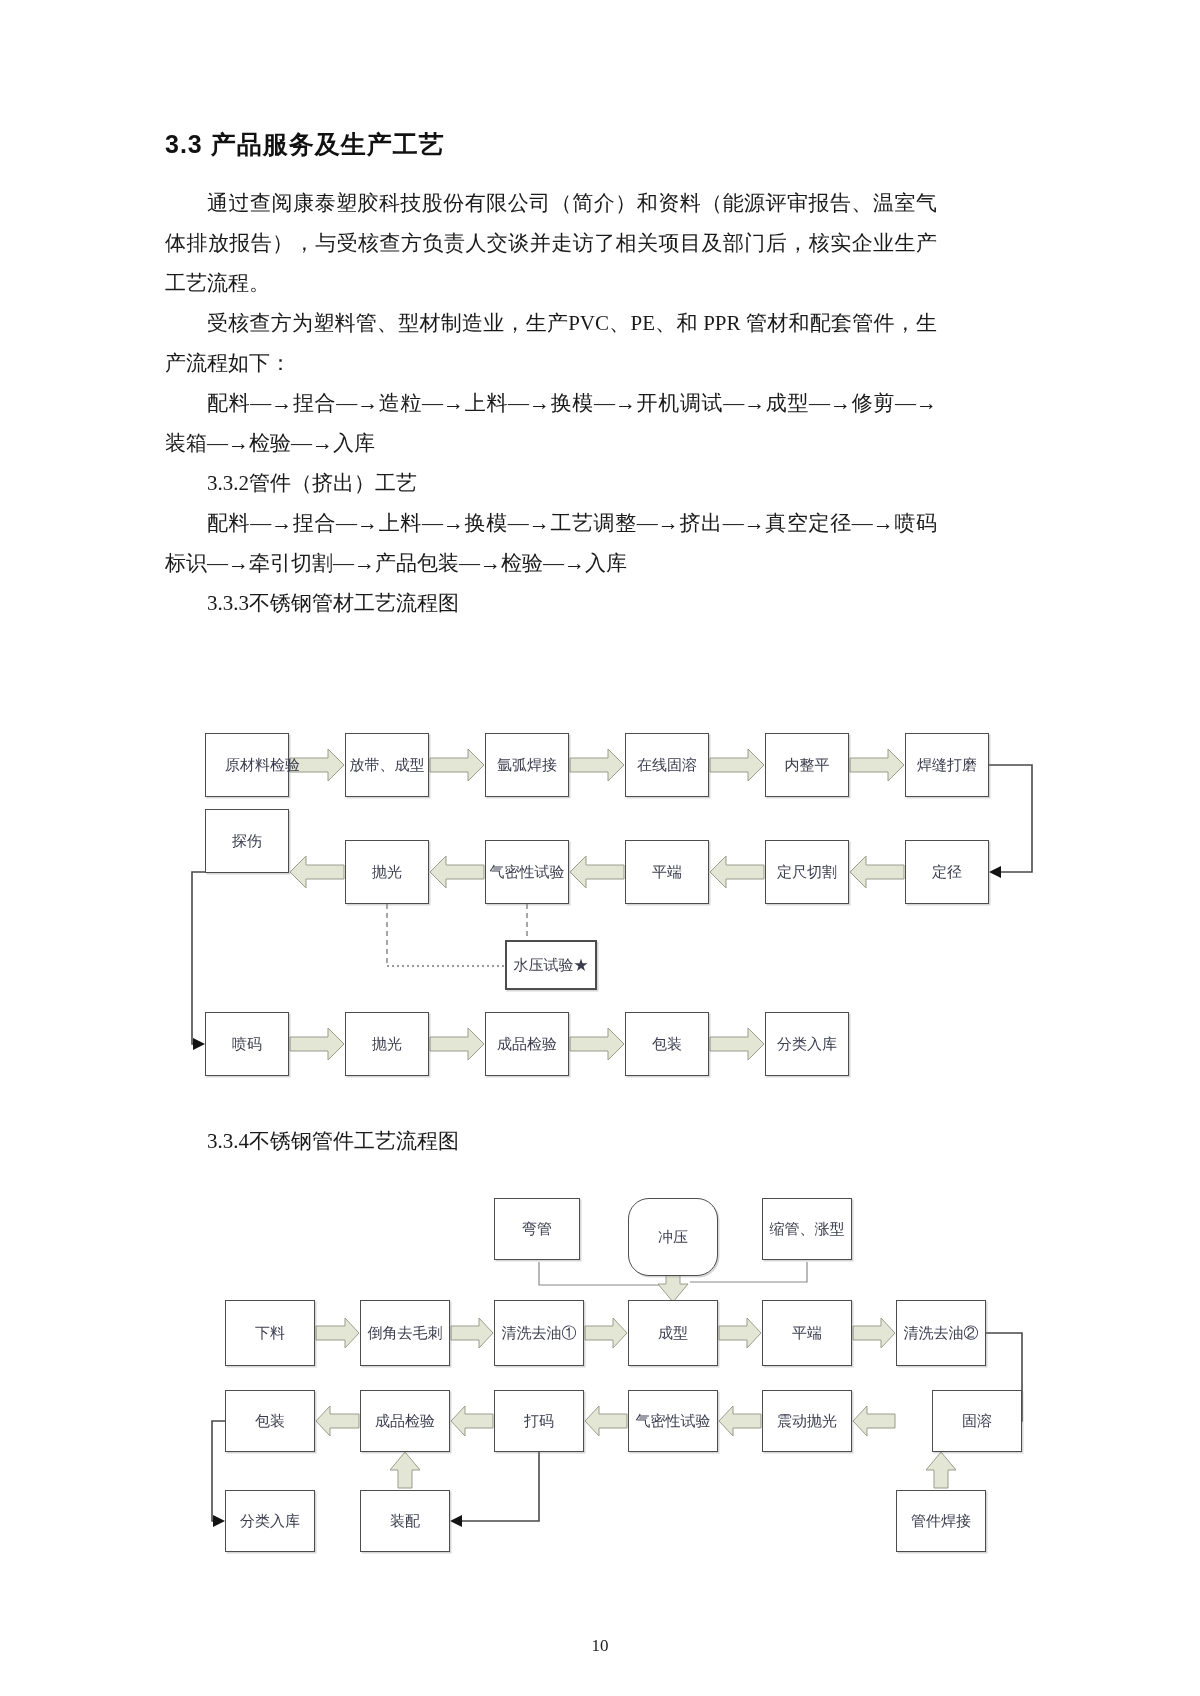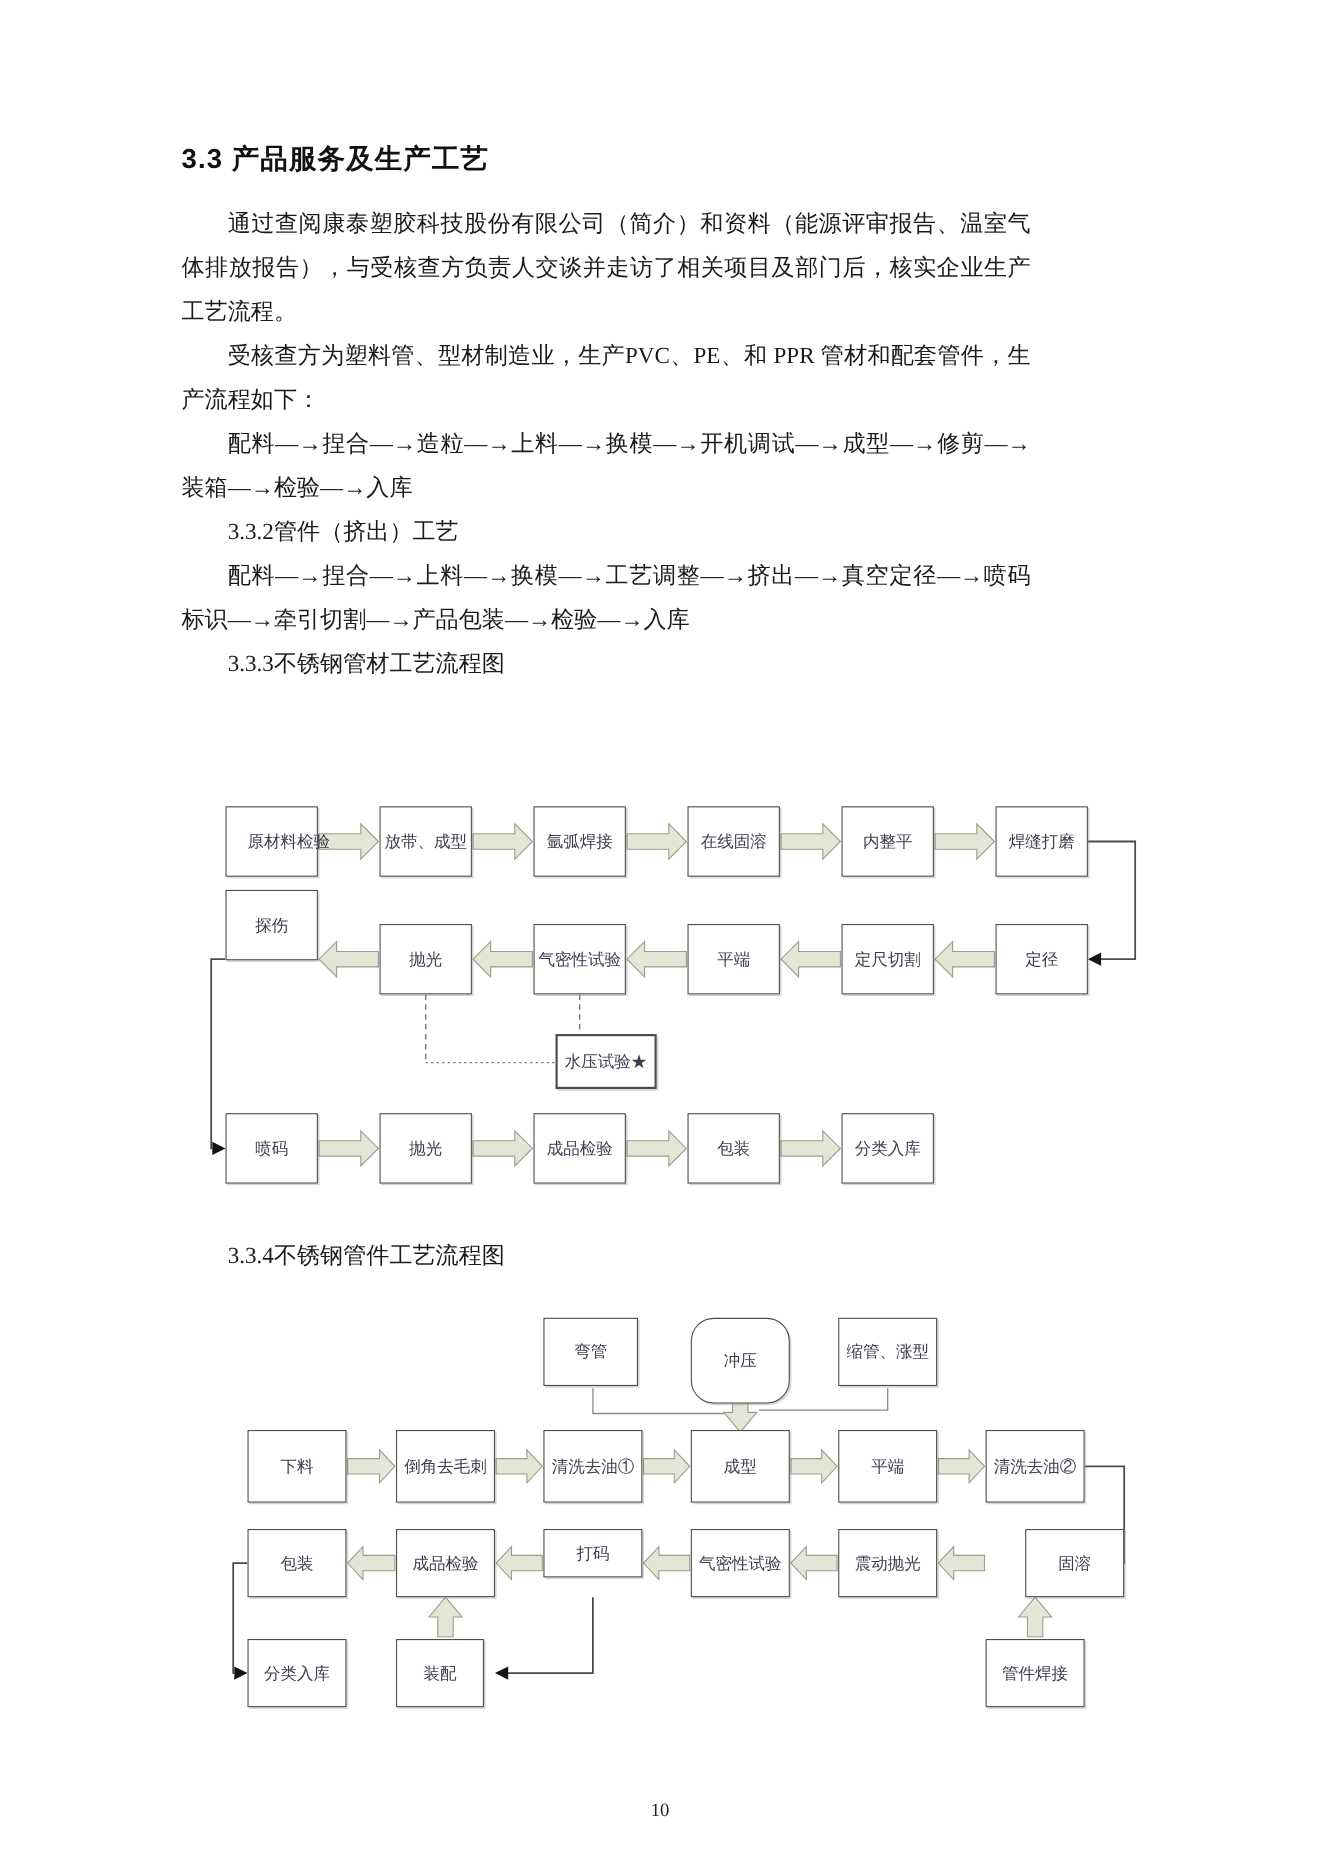--- a/index.html
+++ b/index.html
@@ -171,24 +171,24 @@
 
   <div class="fbox" style="left:225px;top:1300px;width:90px;height:66px;">下料</div>
   <div class="fbox" style="left:360px;top:1300px;width:90px;height:66px;">倒角去毛刺</div>
   <div class="fbox" style="left:494px;top:1300px;width:90px;height:66px;">清洗去油①</div>
   <div class="fbox" style="left:628px;top:1300px;width:90px;height:66px;">成型</div>
   <div class="fbox" style="left:762px;top:1300px;width:90px;height:66px;">平端</div>
   <div class="fbox" style="left:896px;top:1300px;width:90px;height:66px;">清洗去油②</div>
 
   <div class="fbox" style="left:225px;top:1390px;width:90px;height:62px;">包装</div>
   <div class="fbox" style="left:360px;top:1390px;width:90px;height:62px;">成品检验</div>
-  <div class="fbox" style="left:494px;top:1390px;width:90px;height:44px;">打码</div>
+  <div class="fbox" style="left:494px;top:1390px;width:90px;height:62px;">打码</div>
   <div class="fbox" style="left:628px;top:1390px;width:90px;height:62px;">气密性试验</div>
   <div class="fbox" style="left:762px;top:1390px;width:90px;height:62px;">震动抛光</div>
   <div class="fbox" style="left:896px;top:1390px;width:90px;height:62px;margin-left:36px;">固溶</div>
 
   <div class="fbox" style="left:225px;top:1490px;width:90px;height:62px;">分类入库</div>
-  <div class="fbox" style="left:360px;top:1490px;width:80px;height:62px;">装配</div>
+  <div class="fbox" style="left:360px;top:1490px;width:90px;height:62px;">装配</div>
   <div class="fbox" style="left:896px;top:1490px;width:90px;height:62px;">管件焊接</div>
 
   <div id="pagenum">10</div>
 
 </div>
 
 </body></html>

